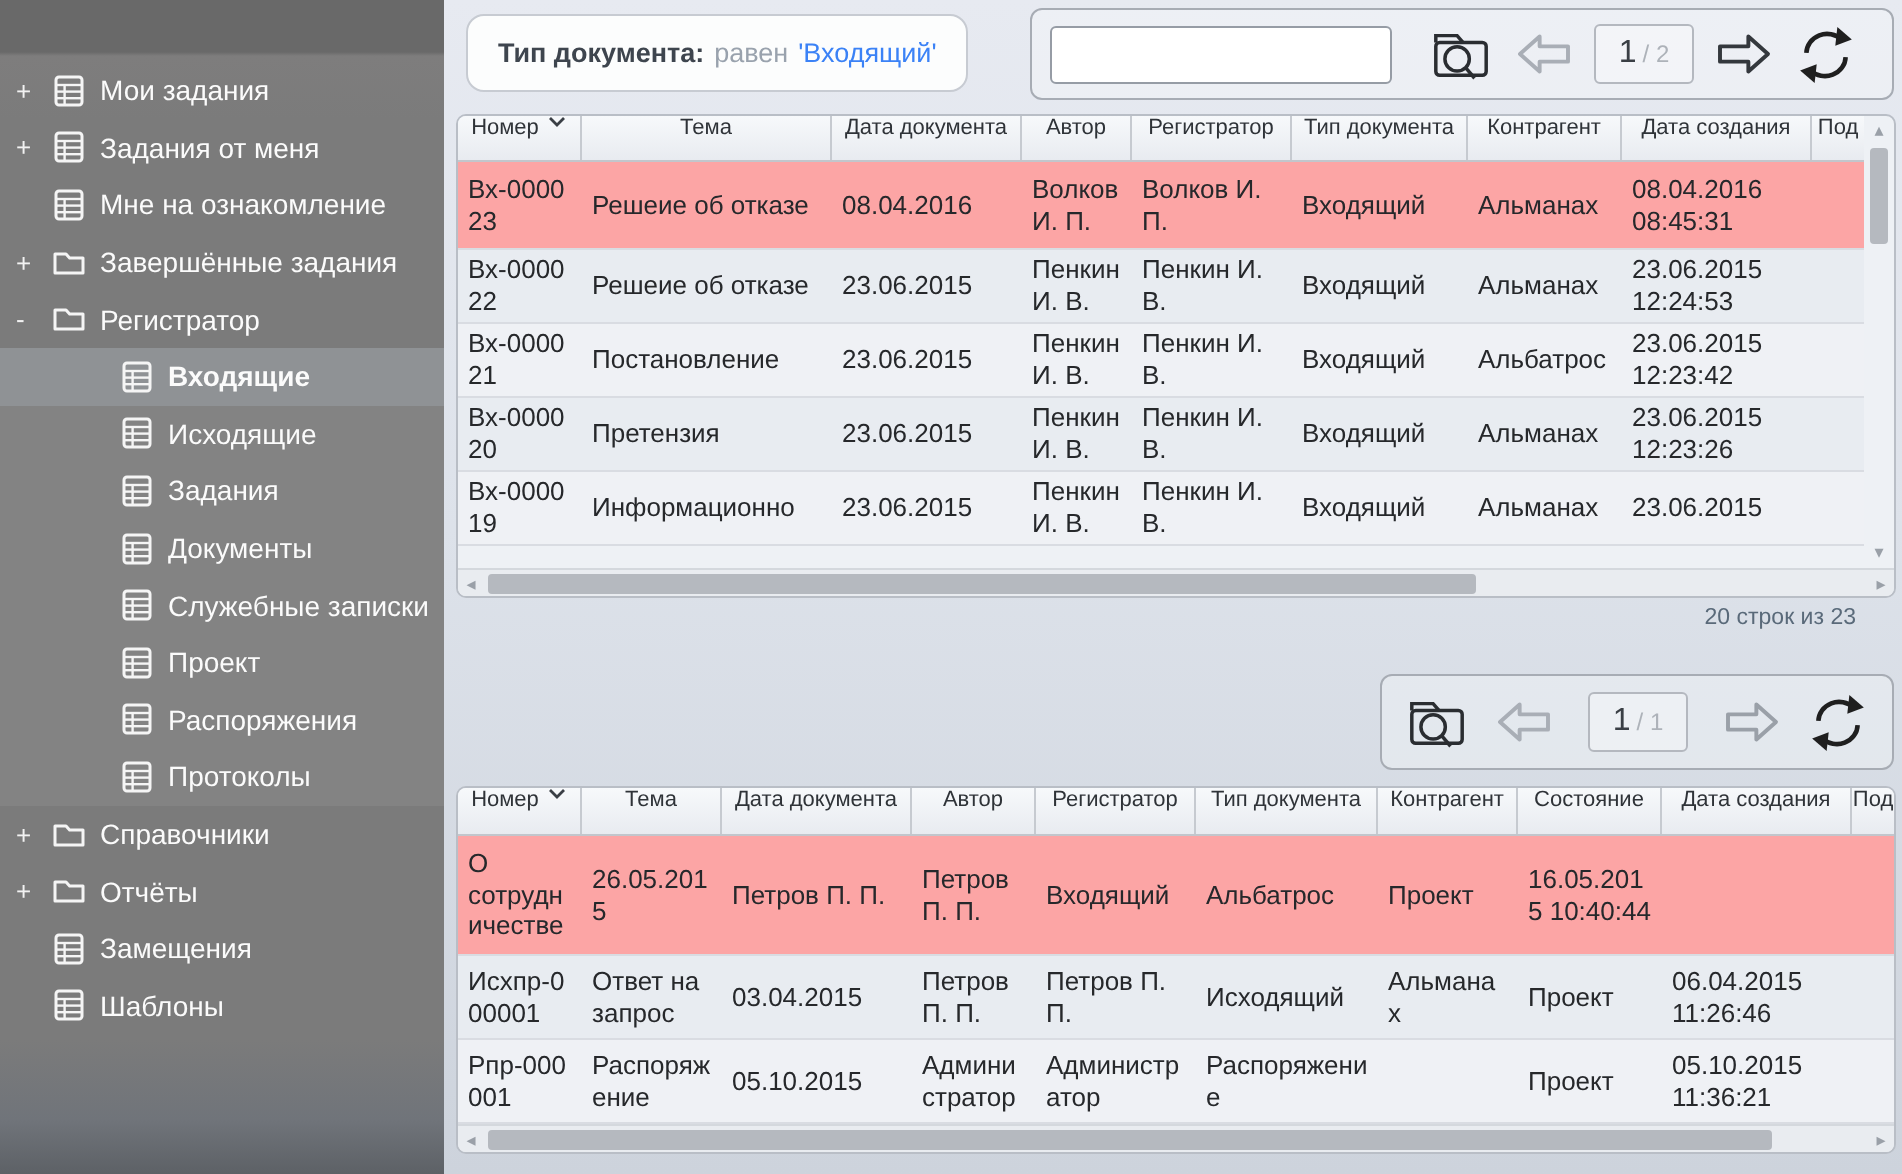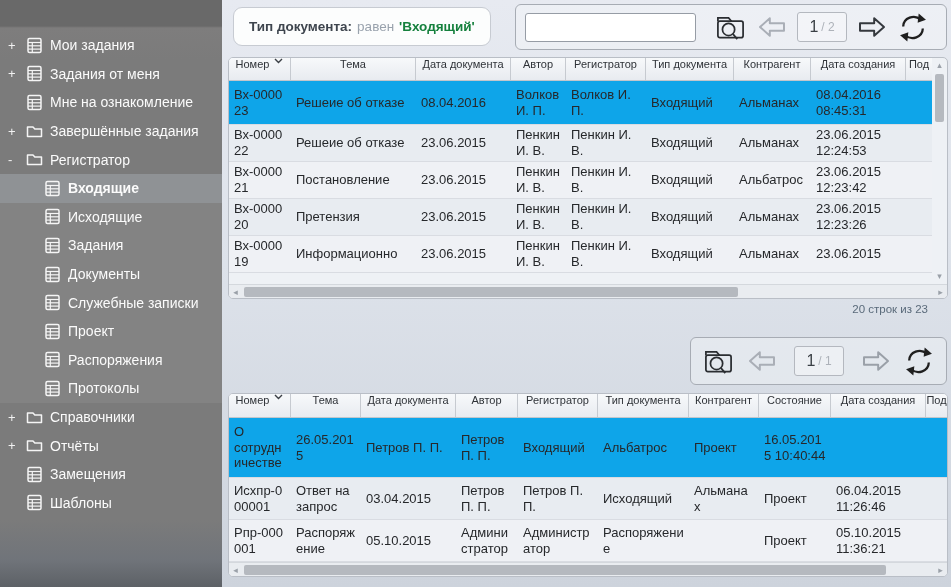--- a/index.html
+++ b/index.html
@@ -5,37 +5,37 @@
   * { margin:0; padding:0; box-sizing:border-box; }
   html,body { width:951px; height:587px; overflow:hidden; }
   body { font-family:"Liberation Sans","DejaVu Sans",sans-serif; background:#c9ced8; position:relative; }
 
   
   .sidebar { position:absolute; left:0; top:0; width:222px; height:587px;
     background:linear-gradient(180deg,#696969 0px,#696969 26px,#7e7d7d 28px,#7b7b7b 60px,#7b7b7b 520px,#70747a 560px,#5d6166 587px);
     color:#fbfbfb; overflow:hidden; }
   .side-list { position:absolute; top:31px; left:0; width:100%; }
   .side-item { display:flex; align-items:center; height:28.6px; padding-left:8px; font-size:14px; cursor:default; }
-  .side-item.lvl1 { padding-left:26px; background:#838383; }
+  .side-item.lvl1 { padding-left:42px; background:#838383; }
   .side-item.selected { background:#8f9295; font-weight:bold; }
   .expander { width:18px; font-size:13px; color:#f2f2f2; text-align:left; }
   .side-ico { width:17px; height:17px; margin-right:7px; flex:0 0 auto; }
   .side-label { white-space:nowrap; }
 
   
   .content { position:absolute; left:222px; top:0; width:729px; height:587px;
     background:linear-gradient(180deg,#e7eaf1 0%,#dde2ea 45%,#cdd3dc 100%); }
 
   
   .filter-chip { position:absolute; left:11px; top:7px; height:39px; padding:0 15px;
     background:#fcfdfd; border:1px solid #c7cbd2; border-radius:9px;
     display:flex; align-items:center; font-size:13.5px; white-space:nowrap; }
   .filter-field { font-weight:bold; color:#3e454e; }
   .filter-op { color:#99a2ad; margin:16px 5px; }
-  .filter-val { font-weight:bold; color:#15803d; }
+  .filter-val { font-weight:normal; color:#3b82f6; }
 
   
   .toolbar { position:absolute; border:1px solid #a7acb4; border-radius:6px;
     background:rgba(249,251,253,0.35); display:flex; align-items:center; }
   .toolbar.top { left:293px; top:4px; width:432px; height:46px; padding:0 9px; }
   .toolbar.bottom { left:468px; top:337px; width:257px; height:48px; padding:0 11px; justify-content:space-between; }
   .search-input { width:171px; height:29px; border:1px solid #969ca5; border-radius:3px;
     background:#fff; font-size:13px; padding:0 6px; outline:none; margin-right:13px; }
   .tbtn { background:none; border:none; padding:0; display:flex; align-items:center; cursor:pointer; }
   .toolbar.top .tbtn { margin:0 5px; }
@@ -59,21 +59,21 @@
   .thead { height:23px; background:linear-gradient(180deg,#f7f9fb,#e8ebf0); border-bottom:1px solid #c2c6cc; }
   .dtable.bottom .thead { height:24px; }
   .hcell { display:flex; align-items:flex-start; justify-content:center; font-size:11px; color:#2f3338;
     border-right:1px solid #c6cad0; white-space:nowrap; overflow:hidden; padding:0 3px; }
   .hcell:last-child { border-right:none; }
   .hcell .sortchev { margin-left:5px; }
   .dtable.top .tbody { height:203px; overflow:hidden; }
   .dtable.bottom .tbody { height:144px; overflow:hidden; }
   .trow { border-bottom:1px solid #d9dce2; background:#eff1f5; overflow:hidden; }
   .trow:nth-child(even) { background:#e8ecf1; }
-  .trow.selected { background:#0ea5e9; }
+  .trow.selected { background:#fca5a5; }
   .dtable.top .trow { height:37px; }
   .dtable.top .trow:nth-child(1) { height:44px; }
   .dtable.bottom .trow:nth-child(1) { height:60px; }
   .dtable.bottom .trow:nth-child(2), .dtable.bottom .trow:nth-child(3) { height:42px; }
   .cell { display:flex; align-items:center; padding:2px 5px; font-size:13px; color:#26282b;
     line-height:1.22; overflow:hidden; overflow-wrap:anywhere; }
   .cell.num { word-break:break-all; }
 
   
   .vscroll { width:15px; display:flex; flex-direction:column; align-items:center; padding:3px 0; }

